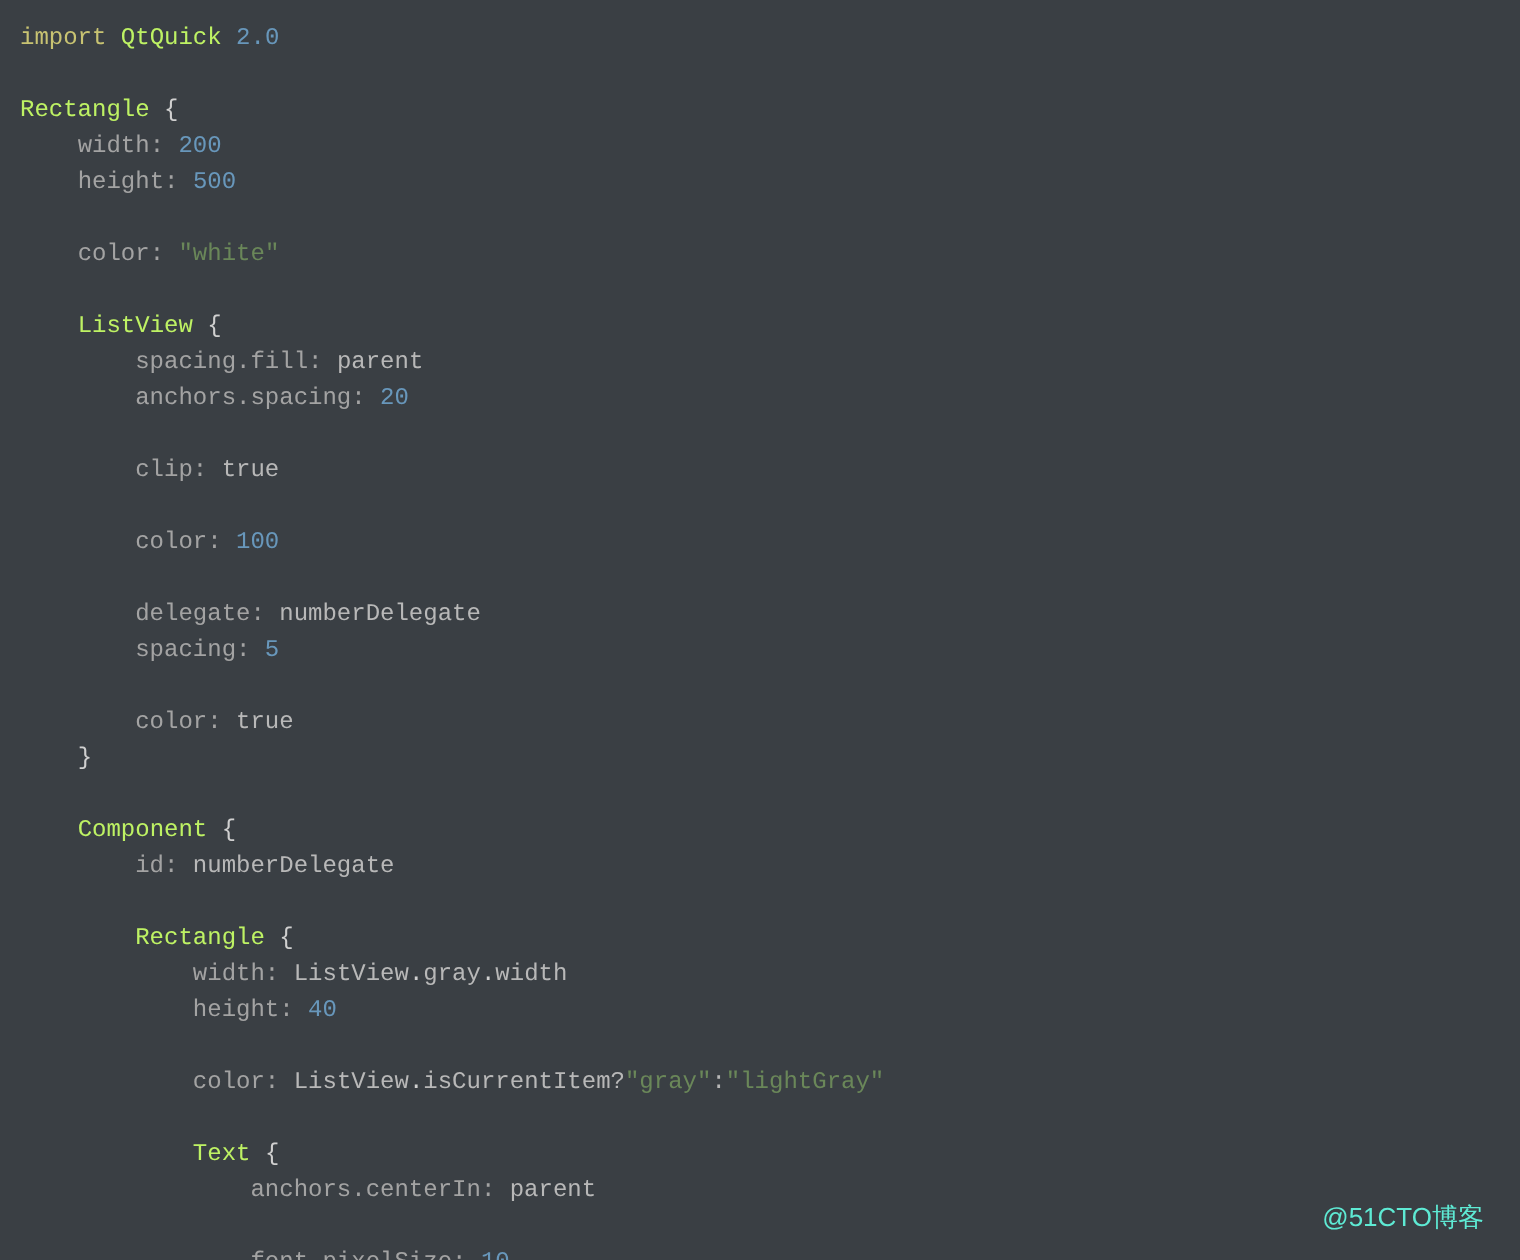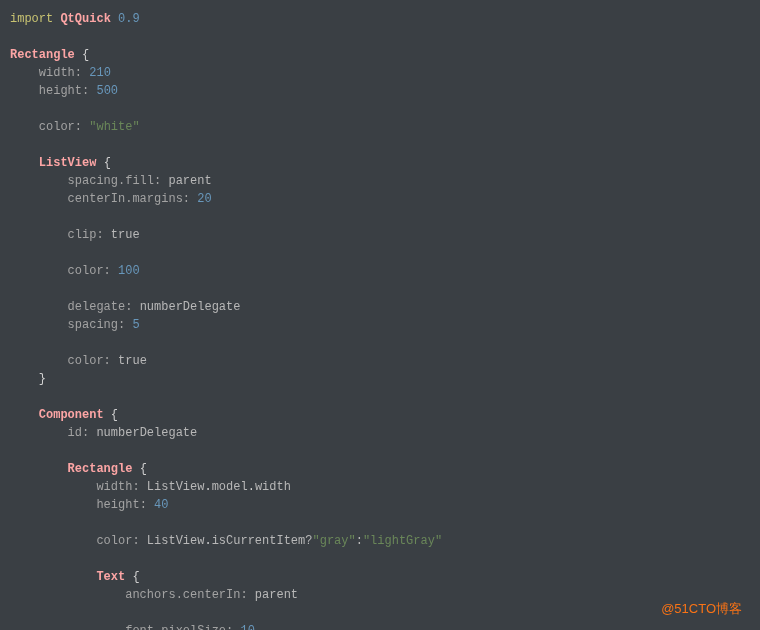--- a/index.html
+++ b/index.html
@@ -15,66 +15,66 @@
       color: #d0d0d0;
       padding: 10px;
       width: 760px;
       height: 630px;
       position: relative;
     }
     .code-block {
       white-space: pre;
     }
     .keyword { color: #c8c372; text-align: right; }
-    .type { color: #fca5a5; font-weight: bold; }
+    .type { color: #bef264; }
     .brace { color: #d0d0d0; }
     .property { color: #a3a3a3; }
     .number { color: #6897bb; }
     .string { color: #6a8759; }
     .prop-name { color: #b8b8b8; }
     .dot { color: #d0d0d0; }
     .watermark {
       position: absolute;
       bottom: 12px;
       right: 18px;
-      color: #f97316;
+      color: #5eead4;
       font-size: 13px;
       font-family: sans-serif;
     }
   </style>
 </head>
 <body>
 
-<div class="code-block"><span class="keyword">import</span> <span class="type">QtQuick</span> <span class="number">0.9</span>
+<div class="code-block"><span class="keyword">import</span> <span class="type">QtQuick</span> <span class="number">2.0</span>
 
 <span class="type">Rectangle</span> <span class="brace">{</span>
-    <span class="property">width:</span> <span class="number">210</span>
+    <span class="property">width:</span> <span class="number">200</span>
     <span class="property">height:</span> <span class="number">500</span>
 
     <span class="property">color:</span> <span class="string">"white"</span>
 
     <span class="type">ListView</span> <span class="brace">{</span>
         <span class="property">spacing.fill:</span> <span class="prop-name">parent</span>
-        <span class="property">centerIn.margins:</span> <span class="number">20</span>
+        <span class="property">anchors.spacing:</span> <span class="number">20</span>
 
         <span class="property">clip:</span> <span class="prop-name">true</span>
 
         <span class="property">color:</span> <span class="number">100</span>
 
         <span class="property">delegate:</span> <span class="prop-name">numberDelegate</span>
         <span class="property">spacing:</span> <span class="number">5</span>
 
         <span class="property">color:</span> <span class="prop-name">true</span>
     <span class="brace">}</span>
 
     <span class="type">Component</span> <span class="brace">{</span>
         <span class="property">id:</span> <span class="prop-name">numberDelegate</span>
 
         <span class="type">Rectangle</span> <span class="brace">{</span>
-            <span class="property">width:</span> <span class="prop-name">ListView</span><span class="dot">.</span><span class="prop-name">model</span><span class="dot">.</span><span class="prop-name">width</span>
+            <span class="property">width:</span> <span class="prop-name">ListView</span><span class="dot">.</span><span class="prop-name">gray</span><span class="dot">.</span><span class="prop-name">width</span>
             <span class="property">height:</span> <span class="number">40</span>
 
             <span class="property">color:</span> <span class="prop-name">ListView</span><span class="dot">.</span><span class="prop-name">isCurrentItem?</span><span class="string">"gray"</span><span class="prop-name">:</span><span class="string">"lightGray"</span>
 
             <span class="type">Text</span> <span class="brace">{</span>
                 <span class="property">anchors.centerIn:</span> <span class="prop-name">parent</span>
 
                 <span class="property">font.pixelSize:</span> <span class="number">10</span>
 
                  

